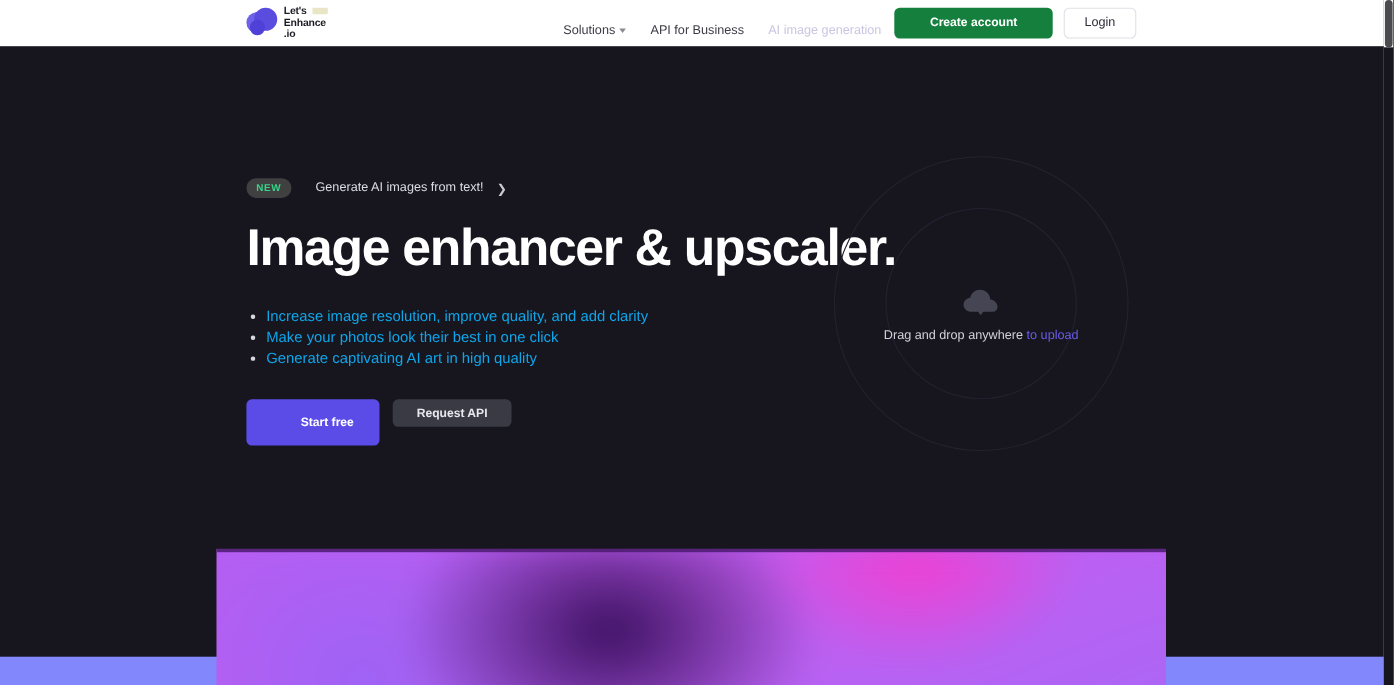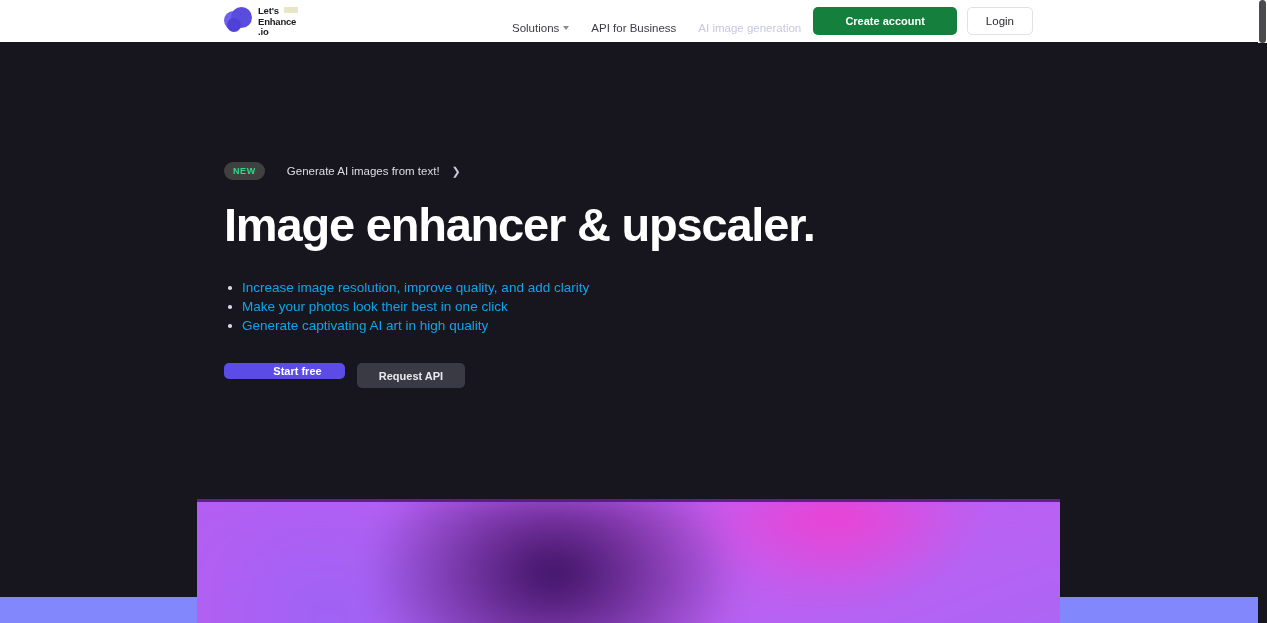--- a/index.html
+++ b/index.html
@@ -257,21 +257,21 @@
     gap: 12px;
   }
   .btn-start {
     background: #5b4ce8;
     color: #ffffff;
     font-size: 11px;
     font-weight: bold;
     border: none;
     border-radius: 5px;
     width: 121px;
-    height: 16px;
+    height: 42px;
     cursor: pointer;
     font-family: "Liberation Sans", sans-serif;
     padding-left: 26px;
   }
   .btn-api {
     background: #3a3a45;
     color: #e8e8ee;
     font-size: 11px;
     font-weight: bold;
     border: none;
@@ -431,20 +431,32 @@
         <li>Make your photos look their best in one click</li>
         <li>Generate captivating AI art in high quality</li>
       </ul>
 
       <div class="cta-row">
         <button class="btn-start">Start free</button>
         <button class="btn-api">Request API</button>
       </div>
     </div>
 
+    <div class="dropzone">
+      <div class="ring-outer"></div>
+      <div class="ring-inner"></div>
+      <svg class="cloud-icon" viewBox="0 0 34 26">
+        <path d="M8.5 21.5 C3.9 21.5 1 18.6 1 15 C1 11.6 3.6 8.9 7 8.6 C8 4.4 11.7 1.5 16 1.5 C21 1.5 25 5.4 25.2 10.2 C29 10.6 31.8 13.6 31.8 17 C31.8 19.6 30 21.5 26.5 21.5 Z" fill="#6d6d7e"></path>
+        <path d="M16.5 24.5 L12 18.5 L21 18.5 Z" fill="#6d6d7e"></path>
+      </svg>
+      <div class="drop-text">
+        <span>Drag and drop anywhere</span>
+        <span class="link">to upload</span>
+      </div>
+    </div>
 
     <div class="band-blue"></div>
     <div class="hero-image">
       <div class="grad"></div>
       <div class="top-edge"></div>
     </div>
   </div>
 
   <div class="scrollbar-track"></div>
   <div class="scroll-rest"></div>

